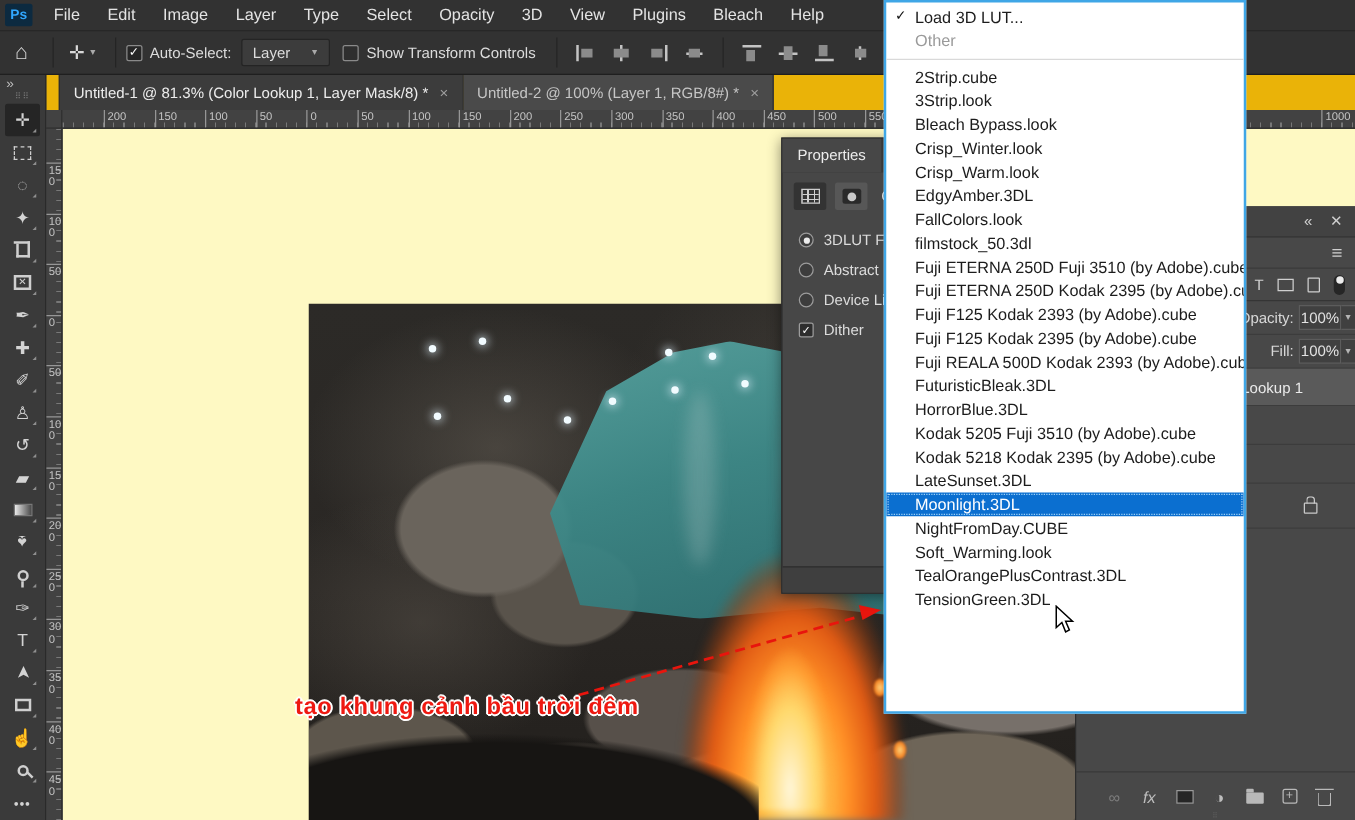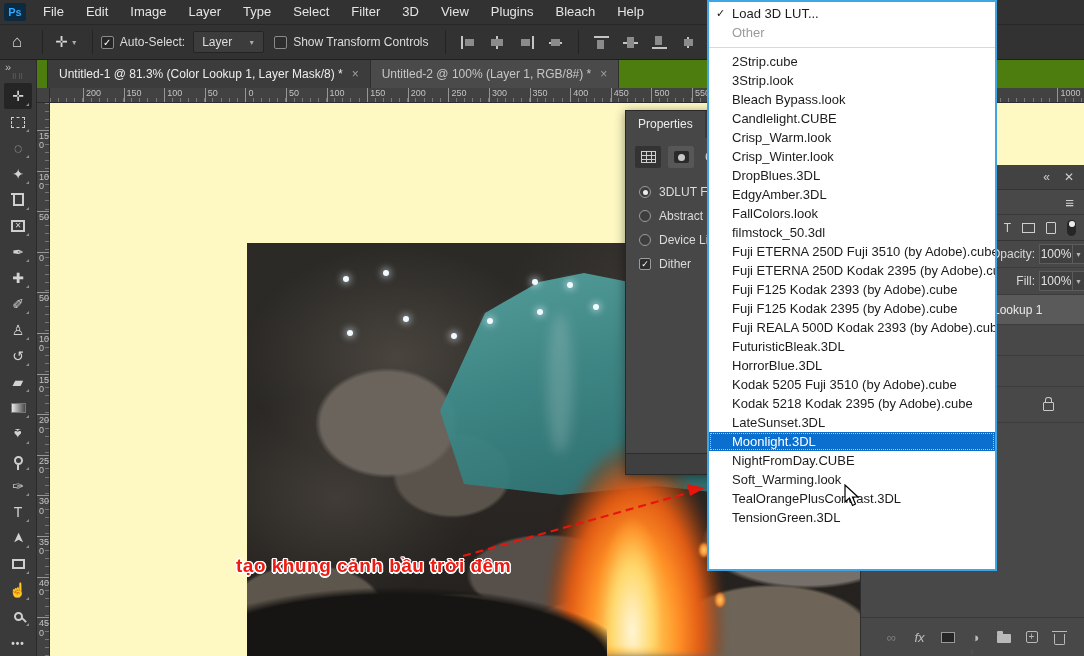--- a/index.html
+++ b/index.html
@@ -28,21 +28,21 @@
 .align-center-h .bar{left:6px;top:0;bottom:0;width:2px}.align-center-h .blk{left:1px;top:3px;width:12px;height:7px}
 .align-right .bar{right:0;top:0;bottom:0;width:2px}.align-right .blk{right:4px;top:3px;width:9px;height:7px}
 .distribute-centers-h .bar{left:1px;right:1px;top:6px;height:2px}.distribute-centers-h .blk{left:3px;top:3px;width:9px;height:7px}
 .align-top .bar{top:0;left:0;right:0;height:2px}.align-top .blk{top:4px;left:3px;width:7px;height:9px}
 .align-middle .bar{top:6px;left:0;right:0;height:2px}.align-middle .blk{top:1px;left:4px;width:7px;height:11px}
 .align-bottom .bar{bottom:0;left:0;right:0;height:2px}.align-bottom .blk{bottom:4px;left:3px;width:7px;height:9px}
 .distribute-centers-v .bar{top:1px;bottom:1px;left:6px;width:2px}.distribute-centers-v .blk{top:3px;left:3px;width:9px;height:7px}
 .more-dots{color:#d8d8d8;letter-spacing:2px;font-size:13px;font-weight:bold;margin-left:6px}
 
 
-#tabbar{position:absolute;left:37px;top:60px;width:1047px;height:28px;background:#4d7c0f;display:flex;padding-left:10px}
+#tabbar{position:absolute;left:37px;top:60px;width:1047px;height:28px;background:#eab308;display:flex;padding-left:10px}
 .tab{display:flex;align-items:center;gap:9px;padding:0 11px;font-size:12px;background:#4a4a4a;color:#c6c6c6;border-right:1px solid #2e2e2e;white-space:nowrap}
 .tab.active{background:#3c3c3c;color:#ededed;border-left:1px solid #2e2e2e}
 .tab-close{color:#9f9f9f;font-size:12px}
 
 
 #toolbar{position:absolute;left:0;top:60px;width:37px;height:596px;background:#3a3a3a;border-right:1px solid #2a2a2a;display:flex;flex-direction:column;align-items:center}
 .tb-expand{color:#bdbdbd;font-size:11px;align-self:flex-start;padding:1px 5px 0}
 .tb-grip{color:#707070;font-size:7px;letter-spacing:1px;margin:0 0 2px}
 .tool{width:28px;height:26px;display:flex;align-items:center;justify-content:center;color:#d3d3d3;font-size:14px;position:relative;flex:none}
 .tool.selected{background:#252525;border-radius:2px}
@@ -163,21 +163,21 @@
 
 <div id="menubar">
   <span class="ps-badge">Ps</span>
   <span id="menu-items" style="display:flex">
       <span class="menu-item">File</span>
       <span class="menu-item">Edit</span>
       <span class="menu-item">Image</span>
       <span class="menu-item">Layer</span>
       <span class="menu-item">Type</span>
       <span class="menu-item">Select</span>
-      <span class="menu-item">Filter</span>
+      <span class="menu-item">Opacity</span>
       <span class="menu-item">3D</span>
       <span class="menu-item">View</span>
       <span class="menu-item">Plugins</span>
       <span class="menu-item">Bleach</span>
       <span class="menu-item">Help</span>
     </span>
 </div>
 
 <div id="optionsbar">
   <span class="home-icon">⌂</span>
@@ -483,24 +483,22 @@
   <span class="lp-grip">⠿</span>
 </div>
 
 <div id="dropdown">
     <div class="dd-item"><span class="chk-mark">✓</span>Load 3D LUT...</div>
     <div class="dd-item disabled">Other</div>
     <div class="dd-sep"></div>
     <div class="dd-item">2Strip.cube</div>
     <div class="dd-item">3Strip.look</div>
     <div class="dd-item">Bleach Bypass.look</div>
-    <div class="dd-item">Candlelight.CUBE</div>
+    <div class="dd-item">Crisp_Winter.look</div>
     <div class="dd-item">Crisp_Warm.look</div>
-    <div class="dd-item">Crisp_Winter.look</div>
-    <div class="dd-item">DropBlues.3DL</div>
     <div class="dd-item">EdgyAmber.3DL</div>
     <div class="dd-item">FallColors.look</div>
     <div class="dd-item">filmstock_50.3dl</div>
     <div class="dd-item">Fuji ETERNA 250D Fuji 3510 (by Adobe).cube</div>
     <div class="dd-item">Fuji ETERNA 250D Kodak 2395 (by Adobe).cube</div>
     <div class="dd-item">Fuji F125 Kodak 2393 (by Adobe).cube</div>
     <div class="dd-item">Fuji F125 Kodak 2395 (by Adobe).cube</div>
     <div class="dd-item">Fuji REALA 500D Kodak 2393 (by Adobe).cube</div>
     <div class="dd-item">FuturisticBleak.3DL</div>
     <div class="dd-item">HorrorBlue.3DL</div>

